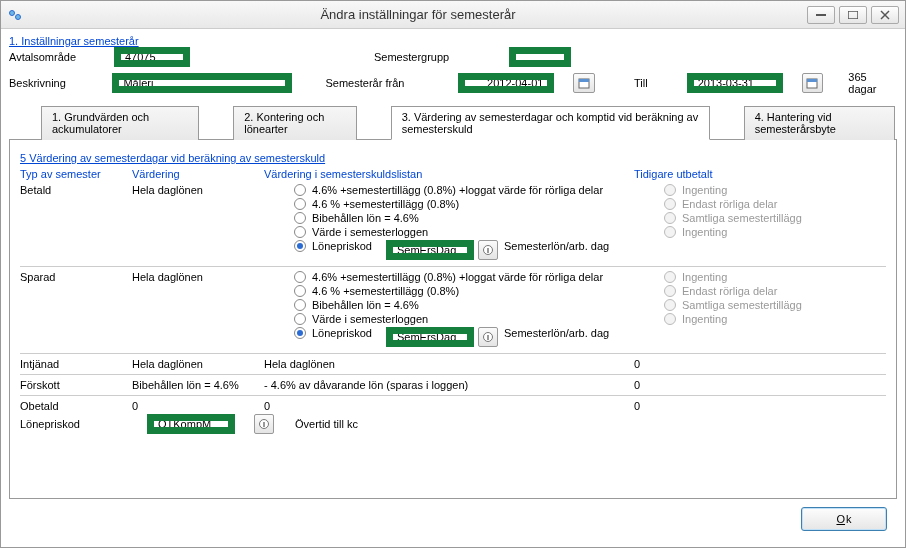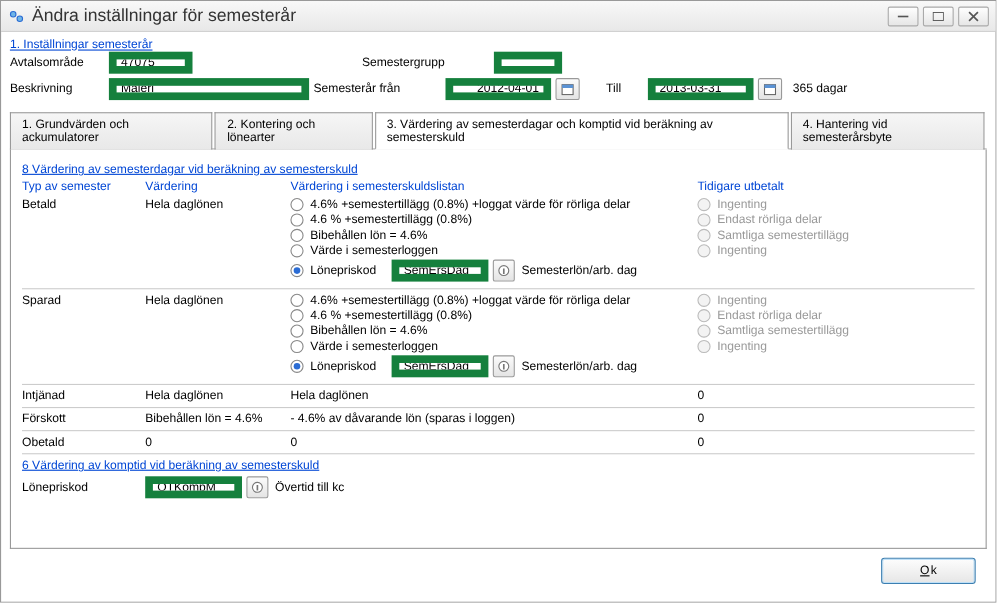--- a/index.html
+++ b/index.html
@@ -1,40 +1,40 @@
 <!DOCTYPE html>
 <html><head>
 <meta charset="utf-8">
 <style>
 * { box-sizing: border-box; margin: 0; padding: 0; font-family: Tahoma, Arial, sans-serif; font-size: 11px; }
 body { background: #fff; width: 906px; height: 548px; overflow: hidden; }
 .window { width: 906px; height: 548px; border: 1px solid #999; background: #fff; }
 .titlebar { height: 28px; background: linear-gradient(#f8f8f8,#e8e8e8); border-bottom: 1px solid #ccc; display: flex; align-items: center; padding: 0 6px; }
 .titlebar .icon { width: 16px; height: 16px; margin-right: 6px; display: flex; align-items: center; justify-content: center; }
-.titlebar .title { flex: 1; color: #333; font-size: 16px; }
+.titlebar .title { flex: 1; color: #333; font-size: 13px; text-align: center; }
 .winbtns { display: flex; gap: 4px; }
 .winbtn { width: 28px; height: 18px; border: 1px solid #aaa; border-radius: 2px; background: linear-gradient(#fefefe,#e6e6e6); display: flex; align-items: center; justify-content: center; font-size: 10px; color: #555; cursor: pointer; }
 .content { padding: 6px 8px 8px 8px; height: calc(100% - 28px); display: flex; flex-direction: column; }
 .link { color: #0046d5; text-decoration: underline; cursor: pointer; }
-.row { display: flex; align-items: center; margin-bottom: 4px; }
+.row { display: flex; align-items: center; margin-bottom: 4px; gap: 15px; }
 .lbl { color: #000; }
 input[type=text] { border: 7px solid #15803d; background: #fff; height: 20px; padding: 0 4px; font-size: 11px; }
 .calbtn { width: 22px; height: 20px; border: 1px solid #999; background: linear-gradient(#fbfbfb,#e4e4e4); margin-left: 4px; display: flex; align-items: center; justify-content: center; cursor: pointer; border-radius: 2px; }
 .tabs { display: flex; border-bottom: 1px solid #999; margin-top: 6px; }
-.tab { padding: 4px 10px; border: 1px solid #999; border-bottom: none; background: linear-gradient(#f6f6f6,#e8e8e8); margin-right: 2px; cursor: pointer; position: relative; top: 1px; }
+.tab { padding: 4px 10px; border: 1px solid #999; border-bottom: none; background: linear-gradient(#f6f6f6,#e8e8e8); margin-right: 2px; cursor: pointer; position: relative; top: 1px; margin-left: 32px; }
 .tab.active { background: #fff; border-bottom: 1px solid #fff; }
 .tabbody { border: 1px solid #999; border-top: none; padding: 8px 10px; background: #fff; flex: 1; overflow: auto; }
 .section-title { color: #0046d5; text-decoration: underline; margin: 4px 0 4px 0; }
 .header-row { display: flex; color: #0046d5; font-size: 11px; margin-bottom: 2px; }
 .col1 { width: 112px; }
 .col2 { width: 132px; }
 .col3 { width: 370px; }
 .col4 { width: 180px; }
 .group { display: flex; align-items: flex-start; padding: 2px 0; }
-.radio-line { display: flex; align-items: center; margin-bottom: 2px; }
+.radio-line { display: flex; align-items: flex-start; margin-bottom: 2px; margin-left: 30px; }
 .radio-dot { width: 12px; height: 12px; border: 1px solid #888; border-radius: 50%; margin-right: 6px; display: inline-flex; align-items: center; justify-content: center; background: #fff; }
 .radio-dot.checked::after { content: ""; width: 6px; height: 6px; background: #2b6cd4; border-radius: 50%; }
 .radio-dot.disabled { border-color: #bbb; background: #f3f3f3; }
 .radio-lbl.disabled { color: #999; }
 .small-input { width: 88px; }
 .rowline { border-top: 1px solid #ccc; padding-top: 4px; margin-top: 2px; }
 .footer { display: flex; justify-content: flex-end; gap: 8px; padding: 8px 10px; }
 .btn { min-width: 86px; height: 24px; border: 1px solid #888; background: linear-gradient(#fdfdfd,#e6e6e6); border-radius: 3px; cursor: pointer; display: flex; align-items: center; justify-content: center; }
 .btn.default { border: 1px solid #3c7fb1; box-shadow: 0 0 0 1px #bfe0f7 inset; }
 .info-icon { width: 20px; height: 20px; border: 1px solid #999; background: linear-gradient(#fbfbfb,#e4e4e4); margin-left: 4px; display: flex; align-items: center; justify-content: center; cursor: pointer; border-radius: 2px; font-size: 10px; color: #444; }
@@ -104,21 +104,21 @@
     </div>
 
     <div class="tabs">
       <div class="tab">1. Grundvärden och ackumulatorer</div>
       <div class="tab">2. Kontering och lönearter</div>
       <div class="tab active">3. Värdering av semesterdagar och komptid vid beräkning av semesterskuld</div>
       <div class="tab">4. Hantering vid semesterårsbyte</div>
     </div>
 
     <div class="tabbody">
-      <div class="section-title">8 Värdering av semesterdagar vid beräkning av semesterskuld</div>
+      <div class="section-title">5 Värdering av semesterdagar vid beräkning av semesterskuld</div>
       <div class="header-row">
         <span class="col1">Typ av semester</span>
         <span class="col2">Värdering</span>
         <span class="col3">Värdering i semesterskuldslistan</span>
         <span class="col4">Tidigare utbetalt</span>
       </div>
 
       <div class="group">
         <span class="col1">Betald</span>
         <span class="col2">Hela daglönen</span>
@@ -237,21 +237,20 @@
         <span class="col3">- 4.6% av dåvarande lön (sparas i loggen)</span>
         <span class="col4">0</span>
       </div>
       <div class="group rowline">
         <span class="col1">Obetald</span>
         <span class="col2">0</span>
         <span class="col3">0</span>
         <span class="col4">0</span>
       </div>
 
-      <div class="section-title rowline">6 Värdering av komptid vid beräkning av semesterskuld</div>
       <div class="row">
         <span class="lbl col1">Lönepriskod</span>
         <input type="text" class="small-input" value="ÖTKompM" style="">
         <span class="info-icon">
             <svg width="12" height="12">
               <circle cx="6" cy="6" r="4.5" fill="#fff" stroke="#777"></circle>
               <path d="M6 4 L6 9" stroke="#777" stroke-width="1.5"></path>
             </svg>
           </span>
         <span style="margin-left:6px">Övertid till kc</span>

